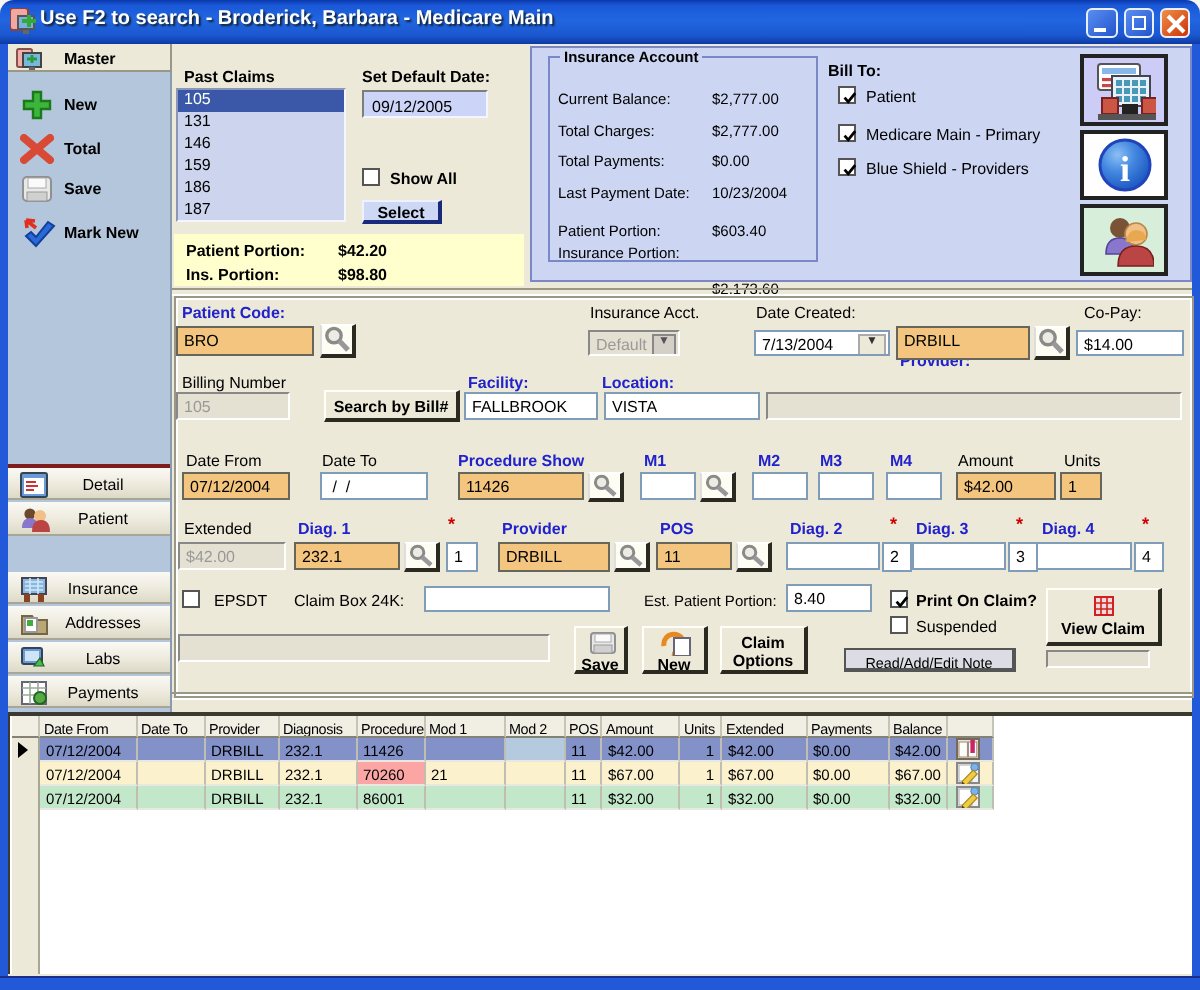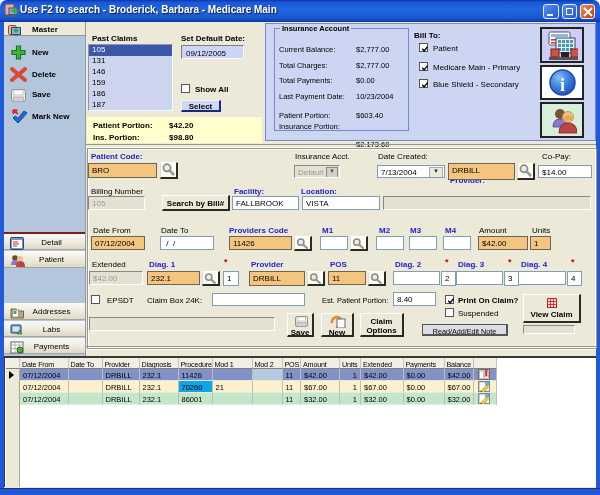--- a/index.html
+++ b/index.html
@@ -94,21 +94,21 @@
         <path d="M6.5 1 h4 v4.5 H15 v4 h-4.5 V14 h-4 V9.5 H2 v-4 h4.5 z" fill="#3db53d" stroke="#1a7a1a" stroke-width="1.2"></path>
       </svg>
   </div>
   <div class="abs sbtxt" style="left:32px;top:48px;">New</div>
 
   <div class="abs" style="left:10px;top:67px;width:17px;height:15px;">
     <svg width="17" height="15">
         <path d="M2 2 L15 13 M15 2 L2 13" stroke="#d84a35" stroke-width="4" stroke-linecap="round"></path>
       </svg>
   </div>
-  <div class="abs sbtxt" style="left:32px;top:70px;">Delete</div>
+  <div class="abs sbtxt" style="left:32px;top:70px;">Total</div>
 
   <div class="abs" style="left:11px;top:88px;width:15px;height:13px;">
     <svg width="15" height="13">
       <rect x="0.5" y="0.5" width="14" height="12" rx="2" fill="#e8e8e8" stroke="#909090"></rect>
       <rect x="3" y="1" width="9" height="5" fill="#fafafa" stroke="#aaa" stroke-width="0.5"></rect>
       <rect x="2.5" y="8" width="10" height="4.5" fill="#d0d0d0" stroke="#999" stroke-width="0.5"></rect>
     </svg>
   </div>
   <div class="abs sbtxt" style="left:32px;top:90px;">Save</div>
 
@@ -129,20 +129,29 @@
             <path d="M3 5 h5 M3 7 h6 M3 9 h4" stroke="#cc3333" stroke-width="1"></path>
           </svg></div>
       </div>
       <div class="abs navbtn" style="top:17.35px;">
         <span>Patient</span>
         <div class="abs" style="left:6px;top:2px;"><svg width="15" height="13">
             <circle cx="5" cy="4" r="2.8" fill="#6a4a2a"></circle>
             <path d="M1 11 q0-5 4-5 q4 0 4 5z" fill="#8877cc"></path>
             <circle cx="10" cy="5" r="3" fill="#f0c088"></circle>
             <path d="M6 13 q0-6 4.5-6 q4.5 0 4.5 6z" fill="#bb4444"></path>
+          </svg></div>
+      </div>
+      <div class="abs navbtn" style="top:52.050000000000004px;">
+        <span>Insurance</span>
+        <div class="abs" style="left:6px;top:2px;"><svg width="15" height="13">
+            <rect x="1" y="1" width="12" height="8" fill="#88b8e0" stroke="#445"></rect>
+            <path d="M2.5 3 h9 M2.5 5 h9 M2.5 7 h9 M5 1 v8 M9 1 v8" stroke="#d0e8f8" stroke-width="0.8"></path>
+            <rect x="2" y="9" width="3" height="4" fill="#884422"></rect>
+            <rect x="9" y="9" width="3" height="4" fill="#884422"></rect>
           </svg></div>
       </div>
       <div class="abs navbtn" style="top:86.75px;">
         <span>Labs</span>
         <div class="abs" style="left:6px;top:2px;"><svg width="15" height="13">
             <rect x="1" y="1" width="10" height="8" rx="1" fill="#6a9ad8" stroke="#345"></rect>
             <rect x="2.5" y="2.5" width="7" height="5" fill="#cfe4f7"></rect>
             <path d="M10 6 l2 4 h-5 z" fill="#44bb55" stroke="#226622" stroke-width="0.6"></path>
           </svg></div>
       </div>
@@ -211,21 +220,21 @@
       <svg class="ck" width="8" height="8">
         <path d="M1.3 3.8 L3.1 5.9 L6.6 1.6" stroke="#000" stroke-width="1.4" fill="none"></path>
       </svg>
     </div>
     <div class="abs lb" style="left:433px;top:63px;">Medicare Main - Primary</div>
   <div class="abs cb" style="left:419px;top:79px;">
       <svg class="ck" width="8" height="8">
         <path d="M1.3 3.8 L3.1 5.9 L6.6 1.6" stroke="#000" stroke-width="1.4" fill="none"></path>
       </svg>
     </div>
-    <div class="abs lb" style="left:433px;top:80px;">Blue Shield - Secondary</div>
+    <div class="abs lb" style="left:433px;top:80px;">Blue Shield - Providers</div>
 
   <div class="abs" style="left:540px;top:27px;width:44px;height:36px;background:#ccccf6;border:2px solid #222;box-sizing:border-box;">
     <svg class="abs" style="left:6px;top:2px;" width="30" height="29">
       <rect x="1" y="1" width="21" height="13" rx="1.5" fill="#fff" stroke="#555"></rect>
       <rect x="3" y="3" width="17" height="3" fill="#88b8e8"></rect>
       <rect x="3" y="8" width="7" height="1.6" fill="#cc4444"></rect>
       <rect x="3" y="11" width="7" height="1.6" fill="#cc4444"></rect>
       <rect x="8" y="7" width="19" height="15" fill="#e8f0f8" stroke="#445"></rect>
       <g fill="#4898b8">
         <rect x="10" y="9" width="3" height="3"></rect>
@@ -303,21 +312,21 @@
   <div class="abs lbb" style="left:234px;top:187px;">Facility:</div>
   <div class="abs f" style="left:232px;top:196px;width:67px;height:14px;">FALLBROOK</div>
   <div class="abs lbb" style="left:301px;top:187px;">Location:</div>
   <div class="abs f" style="left:302px;top:196px;width:78px;height:14px;">VISTA</div>
   <div class="abs fd" style="left:383px;top:196px;width:208px;height:14px;"></div>
 
   <div class="abs lb" style="left:93px;top:226px;">Date From</div>
   <div class="abs ft" style="left:91px;top:236px;width:54px;height:14px;">07/12/2004</div>
   <div class="abs lb" style="left:161px;top:226px;">Date To</div>
   <div class="abs f" style="left:160px;top:236px;width:54px;height:14px;">&nbsp;/&nbsp;&nbsp;/</div>
-  <div class="abs lbb" style="left:229px;top:226px;font-weight:bold;">Providers Code</div>
+  <div class="abs lbb" style="left:229px;top:226px;font-weight:bold;">Procedure Show</div>
   <div class="abs ft" style="left:229px;top:236px;width:63px;height:14px;">11426</div>
   <div class="abs mag" style="left:294px;top:236px;width:18px;height:15px;"><svg width="16" height="13">
         <circle cx="5.8" cy="4.2" r="3.1" fill="#ecece4" stroke="#8a8a88" stroke-width="1.5"></circle>
         <line x1="8" y1="6.5" x2="12.5" y2="10.5" stroke="#98989a" stroke-width="2.3"></line>
       </svg></div>
   <div class="abs lbb" style="left:322px;top:226px;">M1</div>
   <div class="abs f" style="left:320px;top:236px;width:28px;height:14px;"></div>
   <div class="abs mag" style="left:350px;top:236px;width:18px;height:15px;"><svg width="16" height="13">
         <circle cx="5.8" cy="4.2" r="3.1" fill="#ecece4" stroke="#8a8a88" stroke-width="1.5"></circle>
         <line x1="8" y1="6.5" x2="12.5" y2="10.5" stroke="#98989a" stroke-width="2.3"></line>
@@ -450,21 +459,21 @@
             <rect x="1.5" y="2" width="4.2" height="7.5" fill="#fdfdfa" stroke="#998877" stroke-width="0.5"></rect>
             <rect x="6.2" y="2" width="4.2" height="7.5" fill="#fdfdfa" stroke="#998877" stroke-width="0.5"></rect>
             <rect x="7.2" y="1" width="2.2" height="6.5" fill="#cc2266"></rect>
           </svg></div>
       </div>
       <div class="abs" style="left:4px;top:13px;width:0;height:0;border-left:5px solid #000;border-top:4px solid transparent;border-bottom:4px solid transparent;"></div>
       <div class="gc" style="left:15px;top:23px;width:48.5px;background:#fcf1cd;">07/12/2004</div>
       <div class="gc" style="left:63.5px;top:23px;width:34px;background:#fcf1cd;"></div>
       <div class="gc" style="left:97.5px;top:23px;width:37px;background:#fcf1cd;">DRBILL</div>
       <div class="gc" style="left:134.5px;top:23px;width:39px;background:#fcf1cd;">232.1</div>
-      <div class="gc" style="left:173.5px;top:23px;width:34px;background:#0ea5e9;">70260</div>
+      <div class="gc" style="left:173.5px;top:23px;width:34px;background:#fca5a5;">70260</div>
       <div class="gc" style="left:207.5px;top:23px;width:40px;background:#fcf1cd;">21</div>
       <div class="gc" style="left:247.5px;top:23px;width:30px;background:#fcf1cd;"></div>
       <div class="gc" style="left:277.5px;top:23px;width:18.5px;background:#fcf1cd;">11</div>
       <div class="gc" style="left:296px;top:23px;width:39px;background:#fcf1cd;">$67.00</div>
       <div class="gc" style="left:335px;top:23px;width:21px;background:#fcf1cd;text-align:right;padding-right:3px;">1</div>
       <div class="gc" style="left:356px;top:23px;width:42.5px;background:#fcf1cd;">$67.00</div>
       <div class="gc" style="left:398.5px;top:23px;width:41px;background:#fcf1cd;">$0.00</div>
       <div class="gc" style="left:439.5px;top:23px;width:29.5px;background:#fcf1cd;">$67.00</div>
       <div class="gc" style="left:469px;top:23px;width:23px;background:#fcf1cd;padding:0;">
         <div class="abs" style="left:4px;top:0px;width:12px;height:11px;"><svg width="12" height="11">

